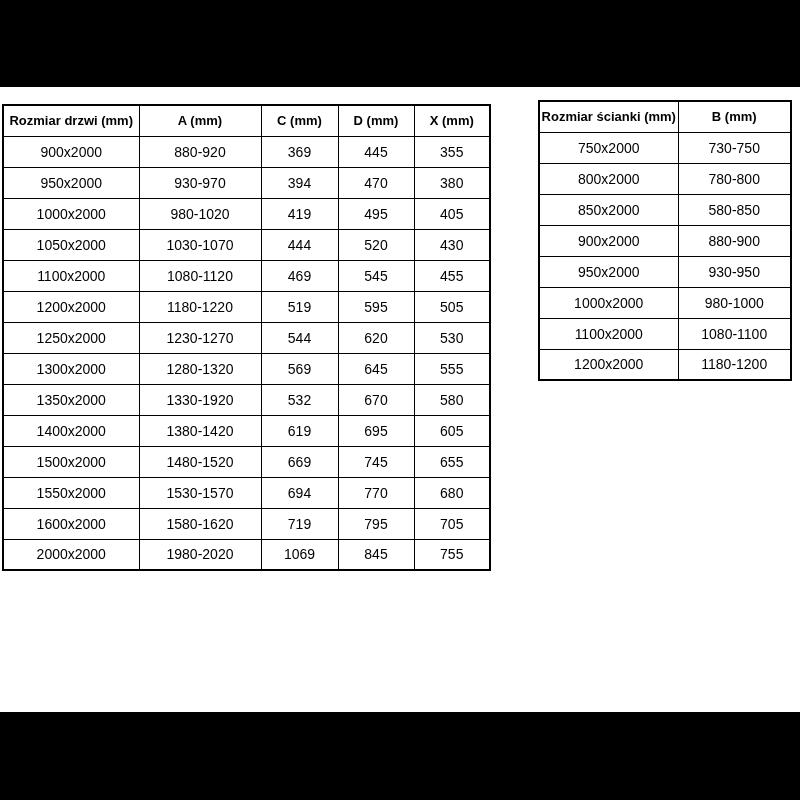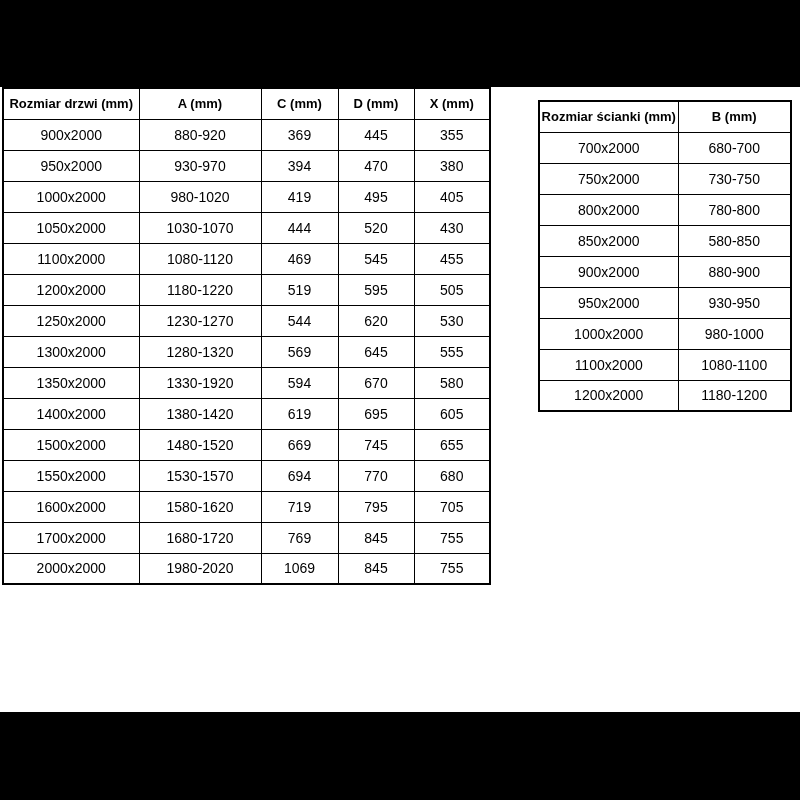--- a/index.html
+++ b/index.html
@@ -48,21 +48,21 @@
   }
   table.tbl td {
     font-size: 14px;
     font-weight: normal;
   }
   table.tbl thead tr { height: 31px; }
   table.tbl tbody tr { height: 31px; margin-top: 24px; }
 
   #door-table {
     left: 2px;
-    top: 0px;
+    top: 17px;
     width: 487px;
   }
   #wall-table {
     left: 538px;
     top: 13px;
     width: 252px;
   }
 </style>
 </head>
 <body>
@@ -140,21 +140,21 @@
           <tr>
             <td>1300x2000</td>
             <td>1280-1320</td>
             <td>569</td>
             <td>645</td>
             <td>555</td>
           </tr>
           <tr>
             <td>1350x2000</td>
             <td>1330-1920</td>
-            <td>594</td>
+            <td>532</td>
             <td>670</td>
             <td>580</td>
           </tr>
           <tr>
             <td>1400x2000</td>
             <td>1380-1420</td>
             <td>619</td>
             <td>695</td>
             <td>605</td>
           </tr>
@@ -171,27 +171,20 @@
             <td>694</td>
             <td>770</td>
             <td>680</td>
           </tr>
           <tr>
             <td>1600x2000</td>
             <td>1580-1620</td>
             <td>719</td>
             <td>795</td>
             <td>705</td>
-          </tr>
-          <tr>
-            <td>1700x2000</td>
-            <td>1680-1720</td>
-            <td>769</td>
-            <td>845</td>
-            <td>755</td>
           </tr>
           <tr>
             <td>2000x2000</td>
             <td>1980-2020</td>
             <td>1069</td>
             <td>845</td>
             <td>755</td>
           </tr>
         </tbody>
     </table>
@@ -202,24 +195,20 @@
         <col style="width:113px">
       </colgroup>
       <thead>
         <tr>
             <th>Rozmiar ścianki (mm)</th>
             <th>B (mm)</th>
           </tr>
       </thead>
       <tbody>
           <tr>
-            <td>700x2000</td>
-            <td>680-700</td>
-          </tr>
-          <tr>
             <td>750x2000</td>
             <td>730-750</td>
           </tr>
           <tr>
             <td>800x2000</td>
             <td>780-800</td>
           </tr>
           <tr>
             <td>850x2000</td>
             <td>580-850</td>

